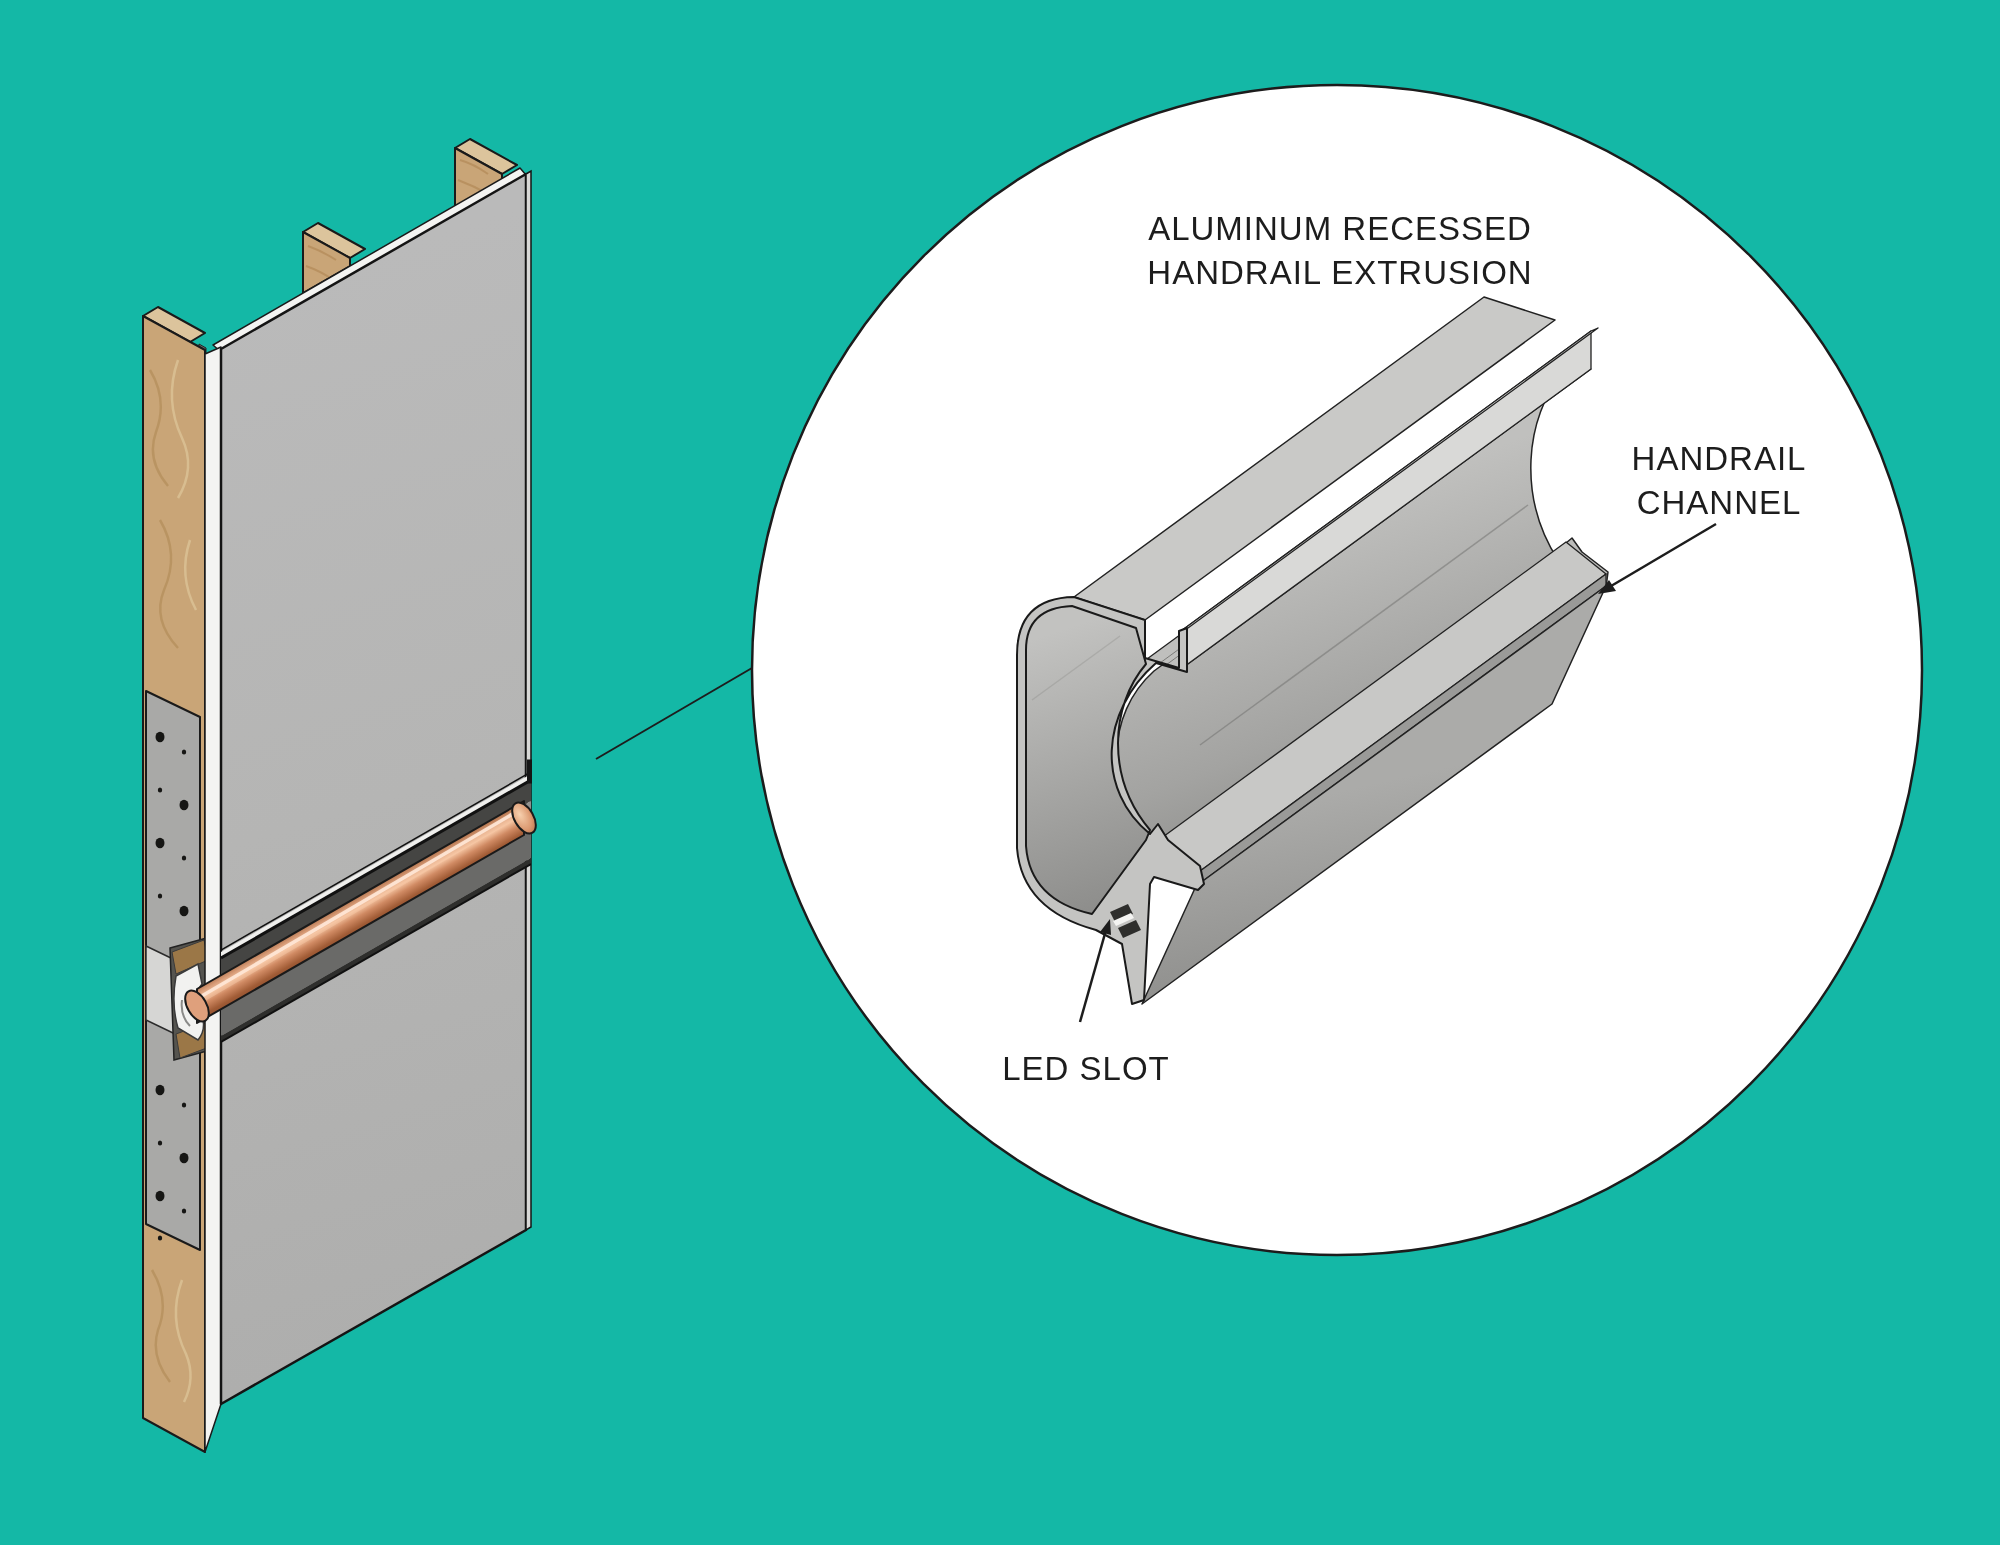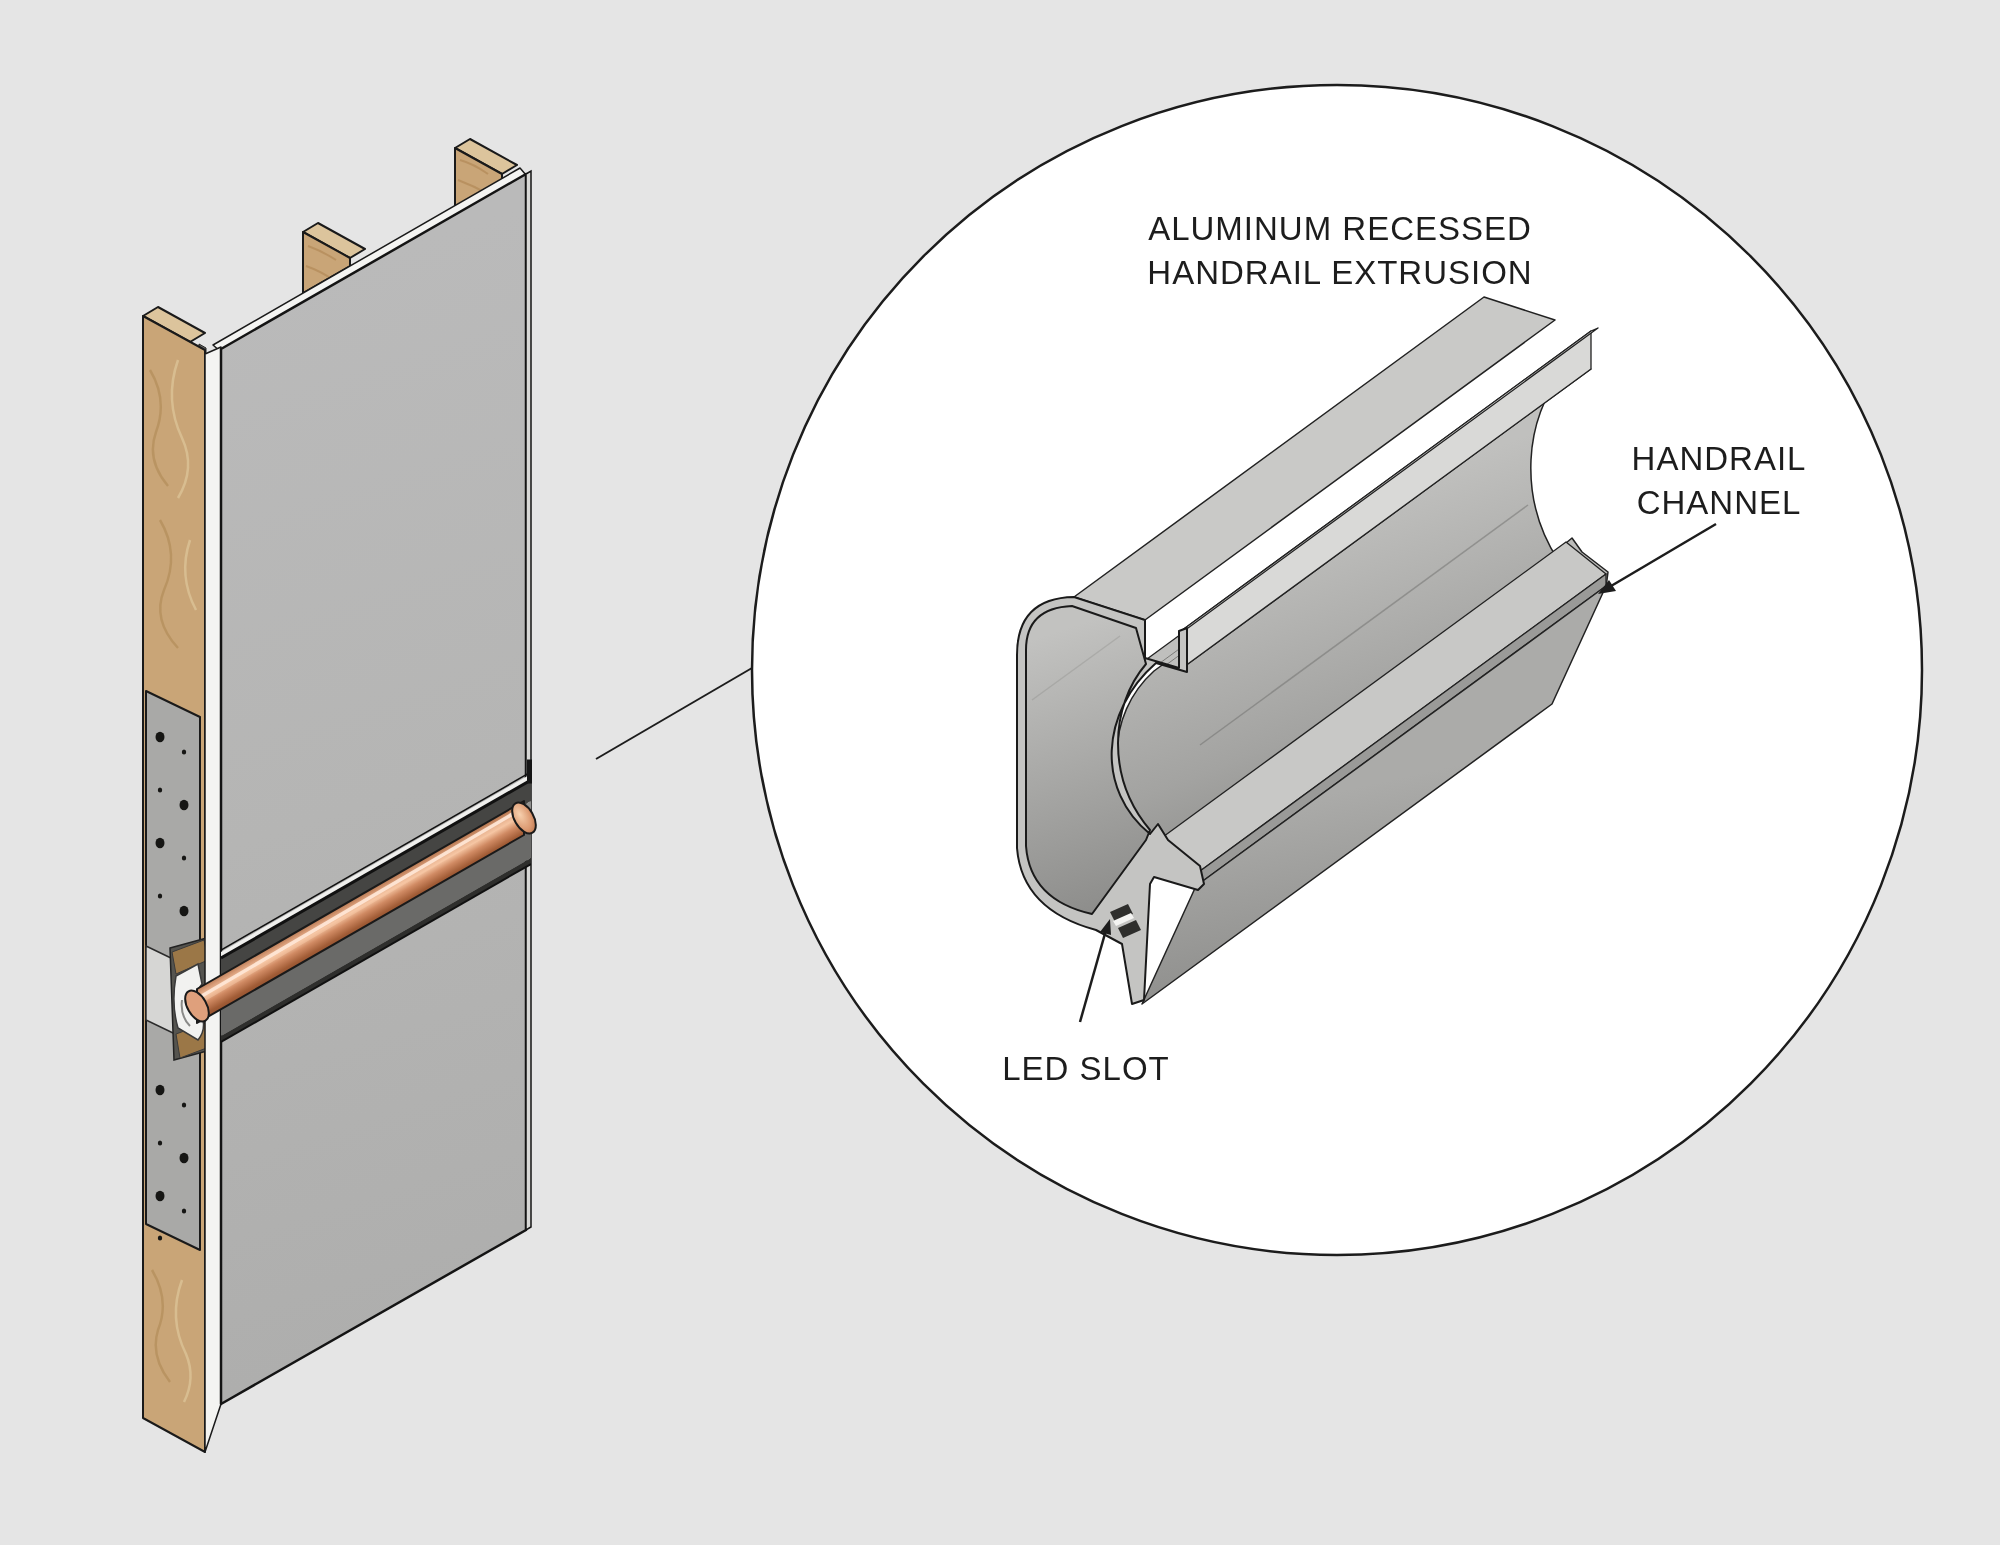--- a/index.html
+++ b/index.html
@@ -1,16 +1,16 @@
 <!DOCTYPE html>
 <html><head>
 <meta charset="utf-8">
 <style>
   html,body{margin:0;padding:0;background:#ffffff;}
-  .stage{position:relative;width:2000px;height:1545px;background:#e5e5e5;overflow:hidden;
+  .stage{position:relative;width:2000px;height:1545px;background:#14b8a6;overflow:hidden;
          font-family:"Liberation Sans", sans-serif;text-align:center;}
   svg{display:block;}
   text{fill:#1d1d1d;font-family:"Liberation Sans", sans-serif;font-size:33px;letter-spacing:1px;}
   .outline{stroke:#1a1a1a;stroke-width:2;stroke-linejoin:round;}
 </style>
 </head>
 <body>
 
 <div class="stage">
 <svg width="2000" height="1545" viewBox="0 0 2000 1545">

